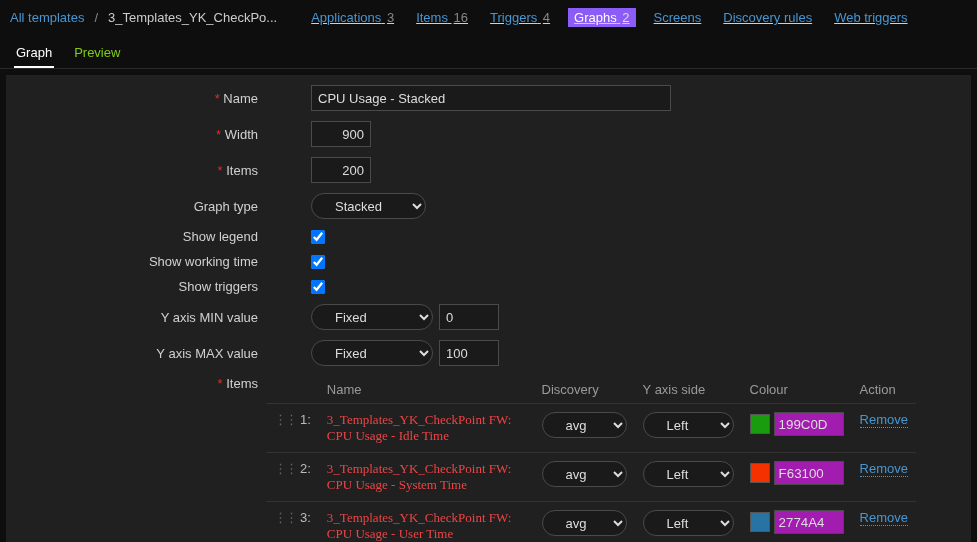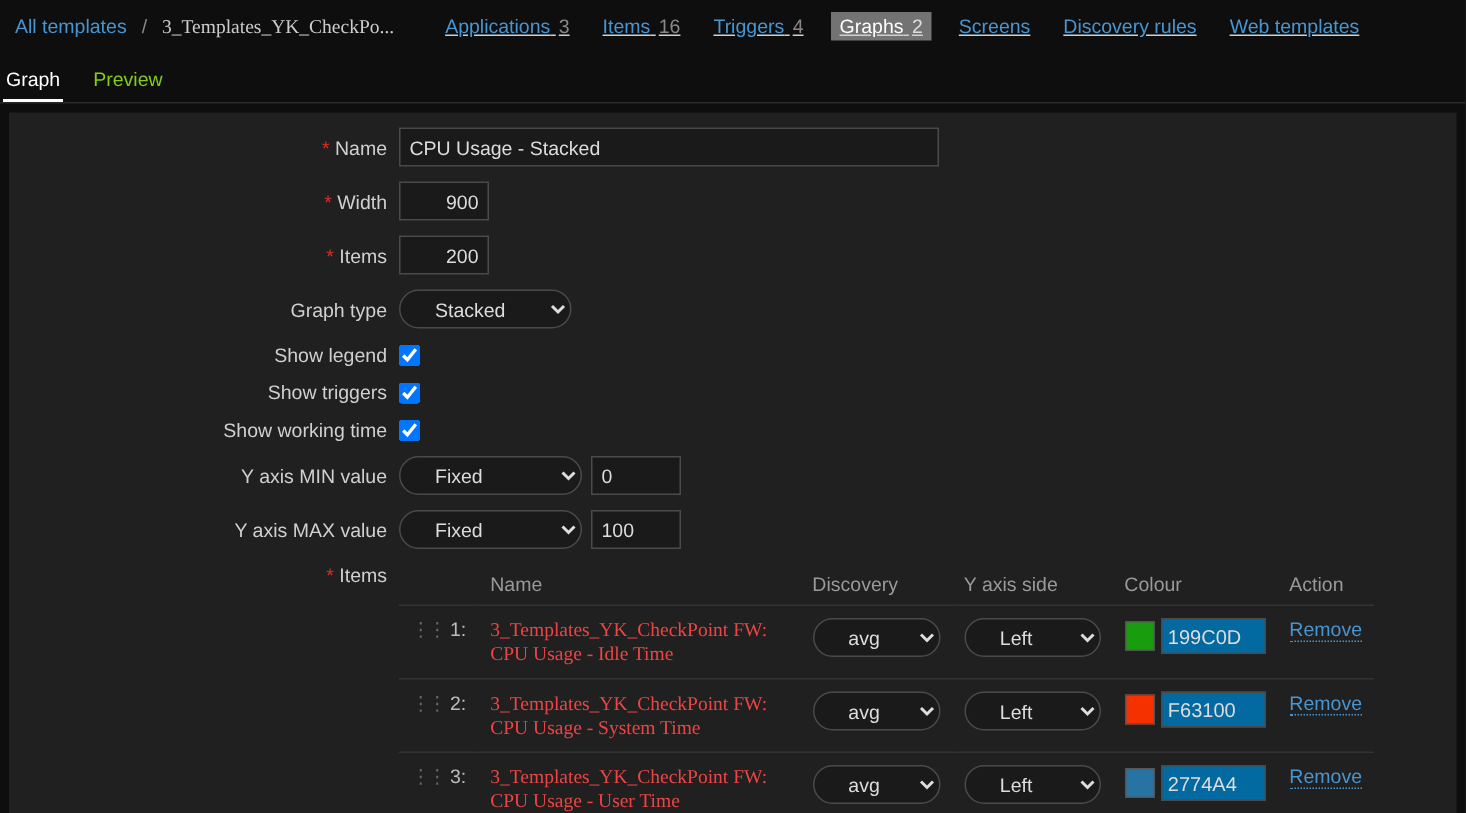--- a/index.html
+++ b/index.html
@@ -1,55 +1,55 @@
 <!DOCTYPE html>
 <html><head>
 <meta charset="utf-8">
 <style>
   * { box-sizing: border-box; margin: 0; padding: 0; }
   body { background: #0e0e0f; color: #d0d0d0; font-family: Arial, sans-serif; font-size: 13px; width: 977px; }
   a { color: #4796d2; text-decoration: none; }
 
   .breadcrumb { padding: 8px 10px; display: flex; align-items: center; gap: 10px; }
   .breadcrumb .sep { color: #888; }
-  .breadcrumb .current { color: #ccc; font-family: Liberation Serif, serif; }
+  .breadcrumb .current { color: #ccc; }
   .nav-tabs { display: flex; gap: 14px; margin-left: 20px; align-items: center; text-decoration: underline; }
   .nav-tabs .tab { color: #4796d2; padding: 2px 4px; }
-  .nav-tabs .tab.active { background: #737373; color: #fff; padding: 2px 6px; }
+  .nav-tabs .tab.active { background: #8b5cf6; color: #fff; padding: 2px 6px; }
   .nav-tabs .cnt { color: #888; margin-left: 2px; }
 
-  .subtabs { display: flex; gap: 18px; padding: 4px 14px 0 2px; border-bottom: 1px solid #2a2a2a; }
+  .subtabs { display: flex; gap: 18px; padding: 4px 14px 0 14px; border-bottom: 1px solid #2a2a2a; }
   .subtabs .subtab { padding: 6px 2px; color: #84cc16; }
   .subtabs .subtab.active { color: #fff; border-bottom: 2px solid #fff; }
 
   .form-area { background: #202020; margin: 6px; padding: 10px 10px 20px 10px; }
 
   .row { display: flex; align-items: center; margin-bottom: 10px; }
   .lbl { width: 250px; text-align: right; padding-right: 8px; color: #d0d0d0; }
   .req::before { content: "* "; color: #d93025; }
-  .ctl { display: flex; align-items: center; gap: 6px; }
+  .ctl { display: flex; align-items: center; gap: 6px; margin-left: 45px; }
 
   input[type=text].wide { width: 360px; }
   input[type=text].num { width: 60px; text-align: right; }
   input[type=text], select {
     background: #1a1a1a; border: 1px solid #4a4a4a; color: #ddd;
     padding: 4px 6px; font-size: 13px; height: 26px;
   }
   input[type=text].num2 { width: 60px; }
   select { padding: 2px 19px; border-radius: 13px; }
 
   input[type=checkbox] { width:14px; height:14px; }
   .items-table { width: 650px; border-collapse: collapse; }
   .items-table th { text-align: left; color: #9a9a9a; font-weight: normal; padding: 6px 8px; }
   .items-table td { padding: 8px 8px; vertical-align: top; color: #bbb; }
   .items-table tr.item-row td { border-top: 1px solid #333; }
   .drag { color: #666; cursor: move; display:inline-block; width:10px; letter-spacing:-2px; }
   .item-link { color: #ef4444; font-family: Liberation Serif, serif; }
   .color-swatch { display:inline-block; width:20px; height:20px; border:1px solid #555; vertical-align: middle; margin-right:4px; }
-  .color-input { background:#0369a1; border:1px solid #4a4a4a; color:#ddd; padding:3px 4px; width:70px; height:24px; vertical-align: middle; }
+  .color-input { background:#a21caf; border:1px solid #4a4a4a; color:#ddd; padding:3px 4px; width:70px; height:24px; vertical-align: middle; }
   .remove-link { color:#4796d2; border-bottom:1px dotted #4796d2; }
 </style>
 </head>
 <body>
 
 <div class="breadcrumb">
   <a href="#">All templates</a>
   <span class="sep">/</span>
   <span class="current">3_Templates_YK_CheckPo...</span>
 
@@ -61,21 +61,21 @@
       <span>Items</span> <span class="cnt">16</span>
     </a>
     <a href="#" class="tab">
       <span>Triggers</span> <span class="cnt">4</span>
     </a>
     <span class="tab active">
       <span>Graphs</span> <span class="cnt" style="color:#ddd">2</span>
     </span>
     <a href="#" class="tab">Screens</a>
     <a href="#" class="tab">Discovery rules</a>
-    <a href="#" class="tab">Web templates</a>
+    <a href="#" class="tab">Web triggers</a>
   </div>
 </div>
 
 <div class="subtabs">
   <div class="subtab active">Graph</div>
   <div class="subtab">Preview</div>
 </div>
 
 <div class="form-area">
 
@@ -108,28 +108,28 @@
   </div>
 
   <div class="row">
     <div class="lbl">Show legend</div>
     <div class="ctl">
         <input type="checkbox" checked="" style="">
       </div>
   </div>
 
   <div class="row">
-    <div class="lbl">Show triggers</div>
+    <div class="lbl">Show working time</div>
     <div class="ctl">
         <input type="checkbox" checked="" style="">
       </div>
   </div>
 
   <div class="row">
-    <div class="lbl">Show working time</div>
+    <div class="lbl">Show triggers</div>
     <div class="ctl">
         <input type="checkbox" checked="" style="">
       </div>
   </div>
 
   <div class="row">
     <div class="lbl">Y axis MIN value</div>
     <div class="ctl">
       <select><option>Calculated</option><option selected="">Fixed</option><option>Item</option></select>
       <input type="text" class="num2" value="0" style="">

